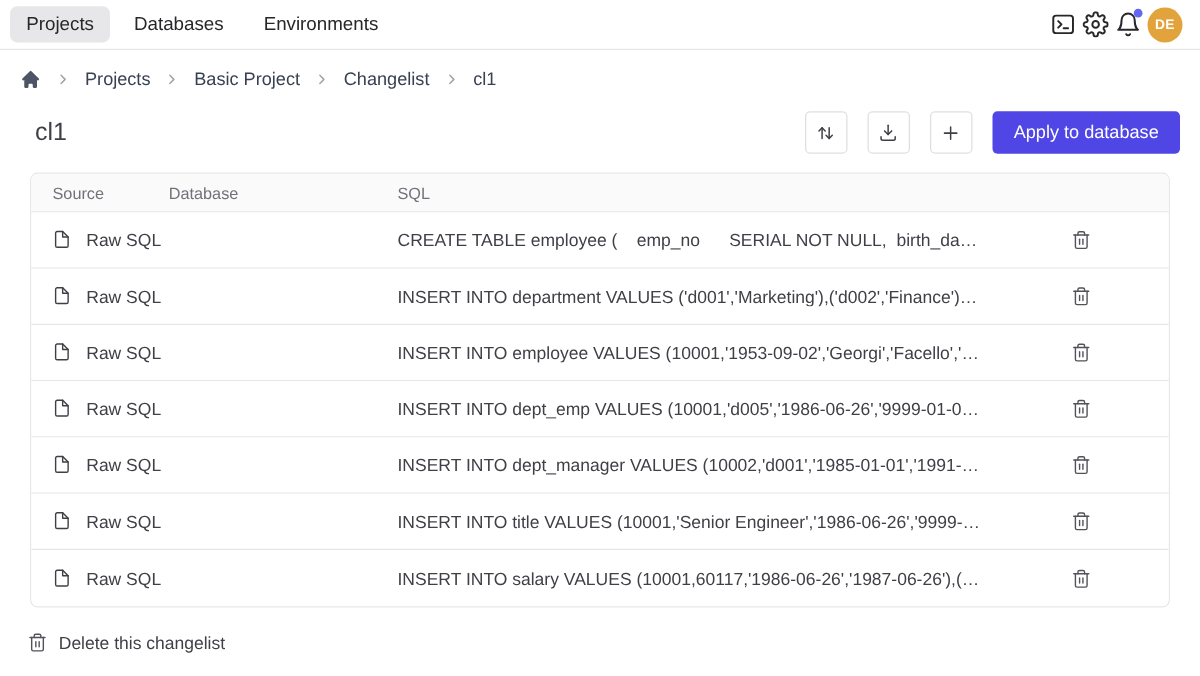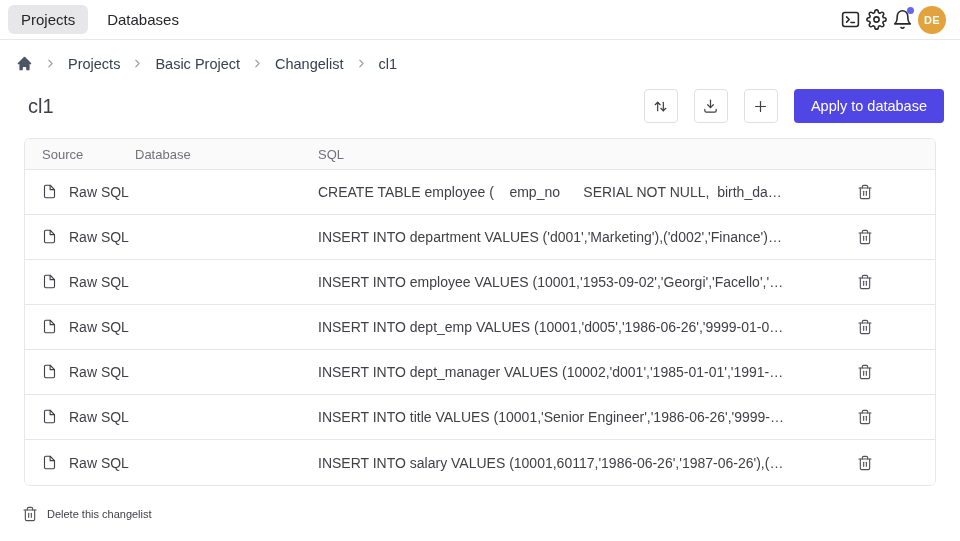--- a/index.html
+++ b/index.html
@@ -47,30 +47,31 @@
   .trow{height:45px;border-bottom:1px solid var(--border);font-size:14px;color:#3f3f46;background:#fff;}
   .trow:last-child{border-bottom:none;}
   .source-cell{display:flex;align-items:flex-start;gap:12px;padding-left:17px;white-space:nowrap;}
   .source-cell svg{color:#3f3f46;flex:none;}
   .db-cell{white-space:nowrap;overflow:hidden;}
   .sql-cell{white-space:pre;overflow:hidden;text-overflow:ellipsis;padding-right:10px;}
   .action-cell{display:flex;justify-content:center;}
   .row-del-btn{background:none;border:none;padding:4px;color:#52525b;cursor:pointer;display:flex;}
 
   
-  .footer-delete{display:flex;align-items:center;gap:9px;margin:20px 16px 12px;padding-left:6px;font-size:11px;color:#3f3f46;background:none;border:none;font-family:inherit;cursor:pointer;}
+  .footer-delete{display:flex;align-items:center;gap:9px;margin:20px 16px 12px;padding-left:6px;font-size:14px;color:#3f3f46;background:none;border:none;font-family:inherit;cursor:pointer;}
   .footer-delete svg{color:#52525b;}
 </style>
 </head>
 <body>
 
 <header class="topnav">
   <nav class="nav-items">
     <div class="nav-item active">Projects</div>
     <div class="nav-item">Databases</div>
+    <div class="nav-item">Environments</div>
   </nav>
   <div class="nav-right">
     <button class="nav-icon-btn">
       <span>
         <svg width="21" height="21" viewBox="0 0 24 24" fill="none" stroke="currentColor" stroke-width="1.8" stroke-linecap="round" stroke-linejoin="round">
             <rect x="3" y="4" width="18" height="16" rx="2.5"></rect>
             <polyline points="7.5 9 10.5 12 7.5 15"></polyline>
             <line x1="12.5" y1="15.5" x2="16.5" y2="15.5"></line>
           </svg>
       </span>

